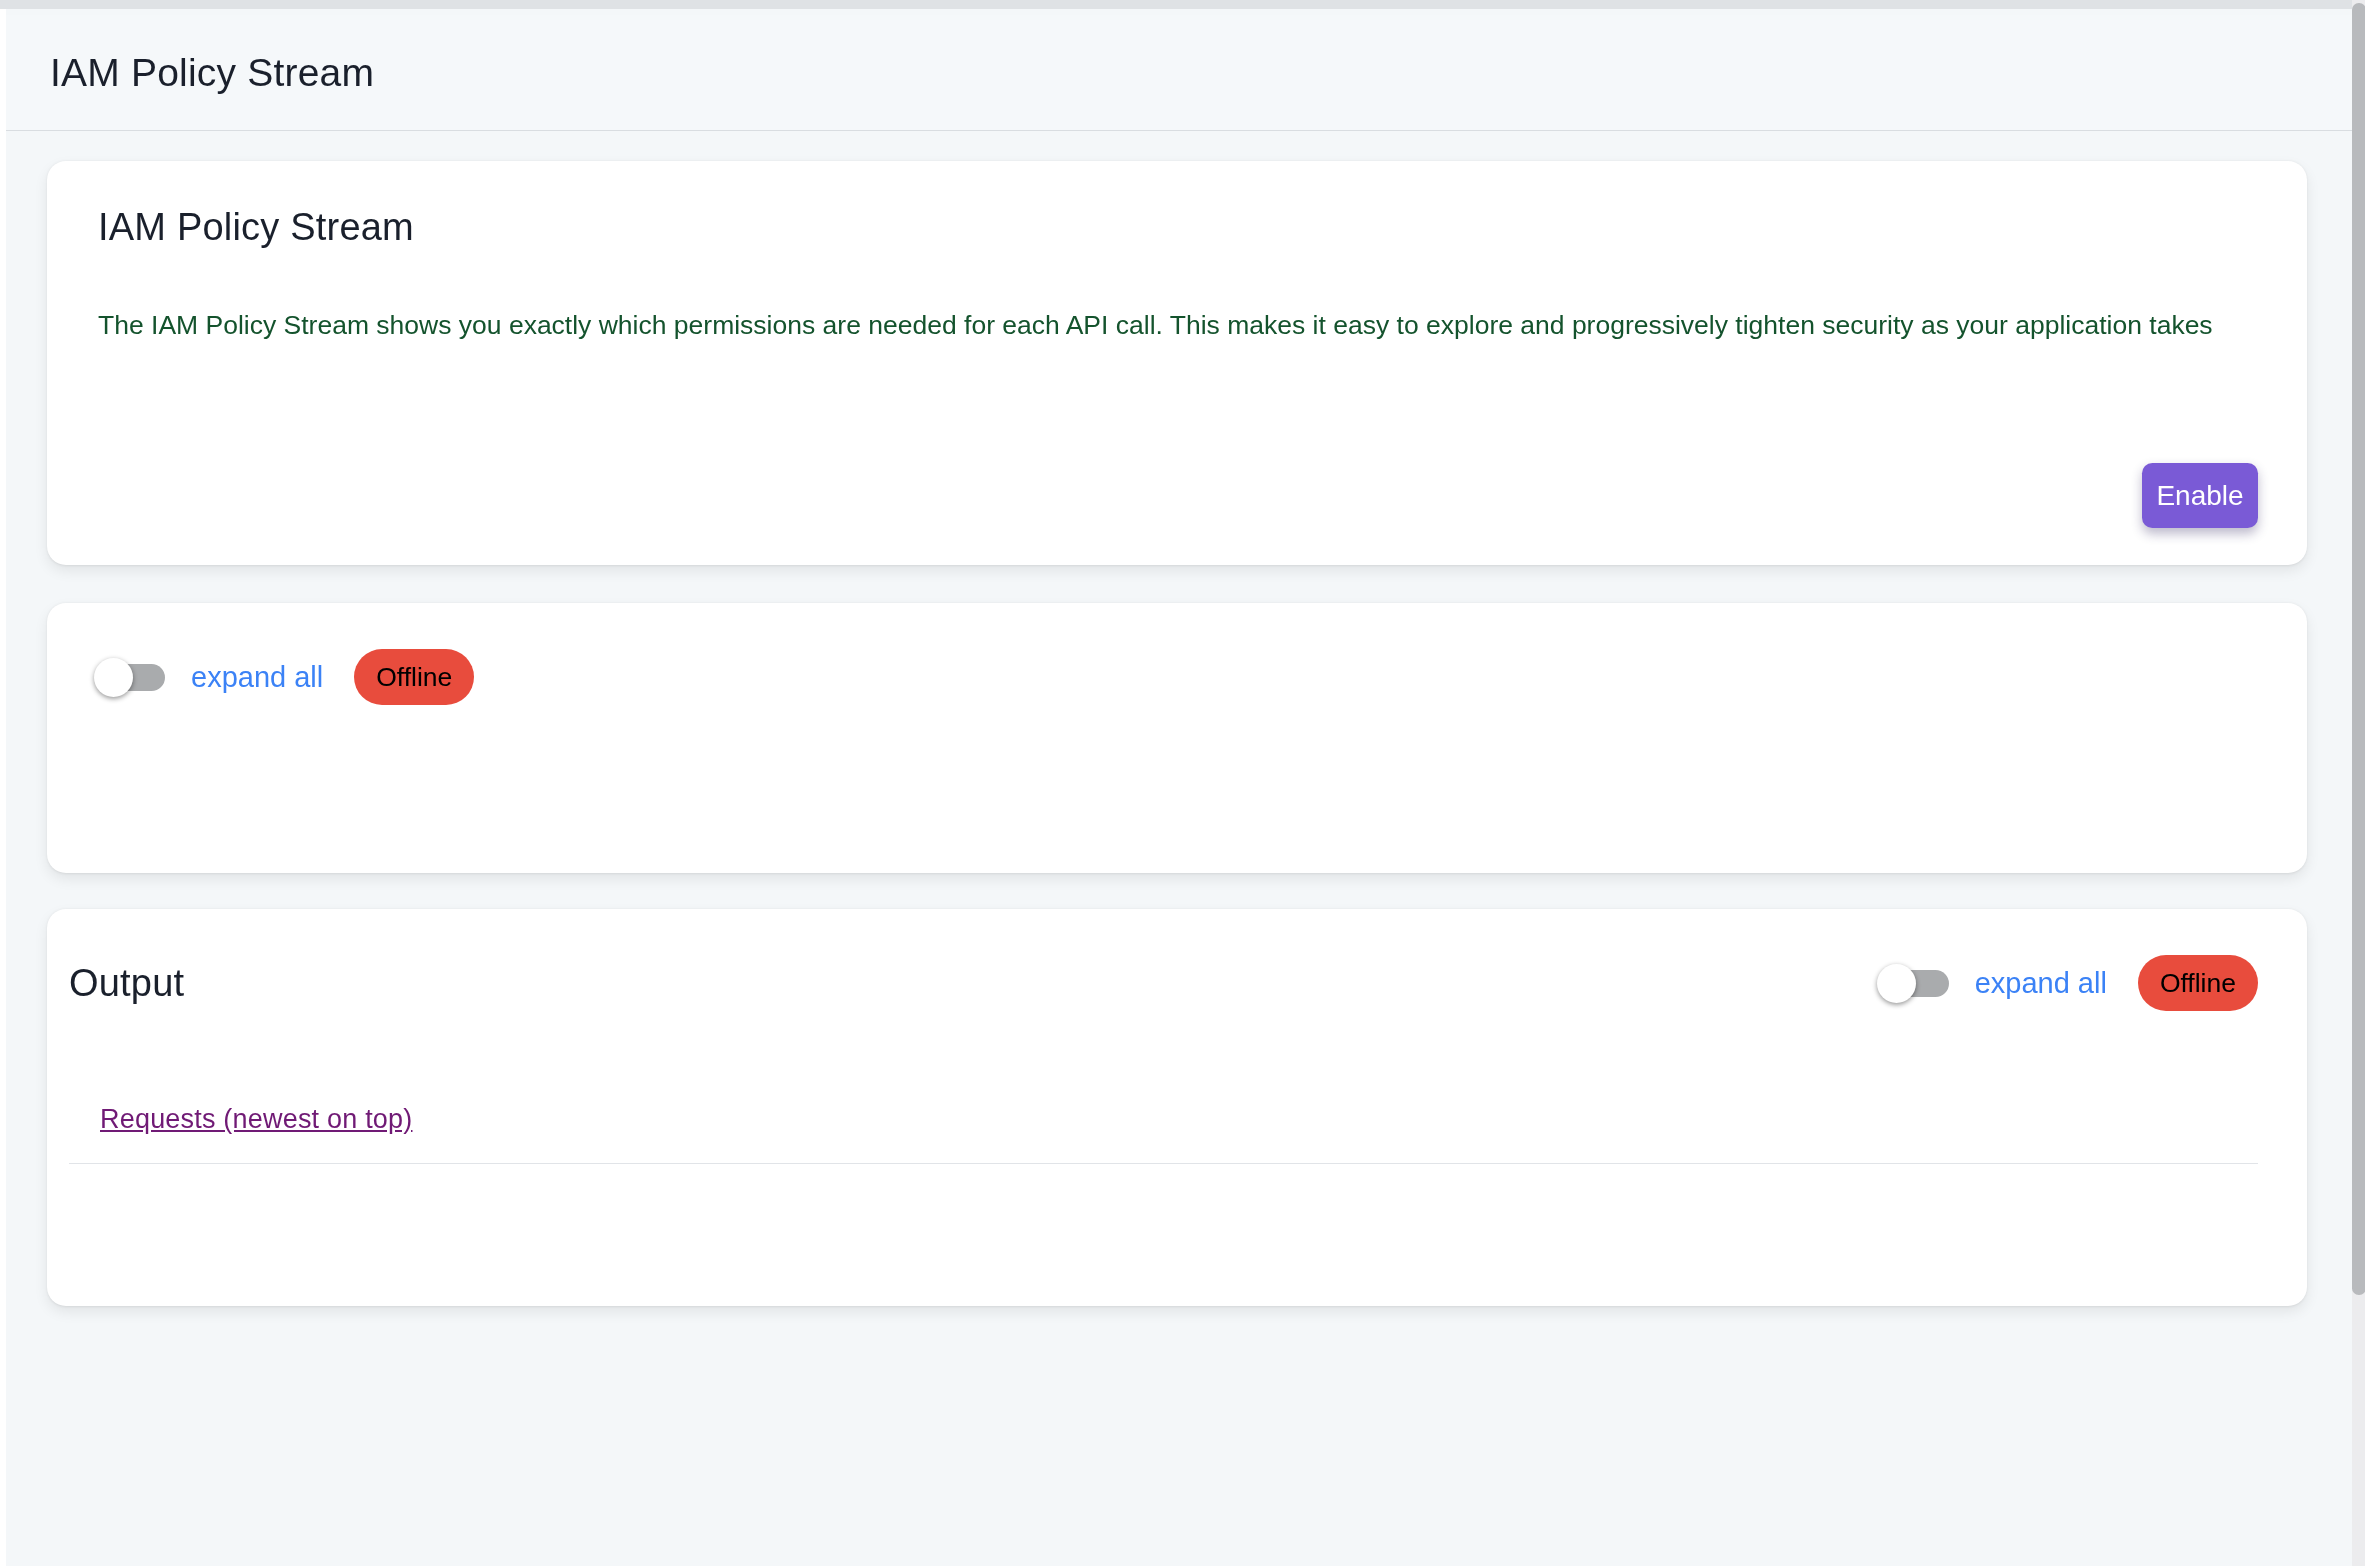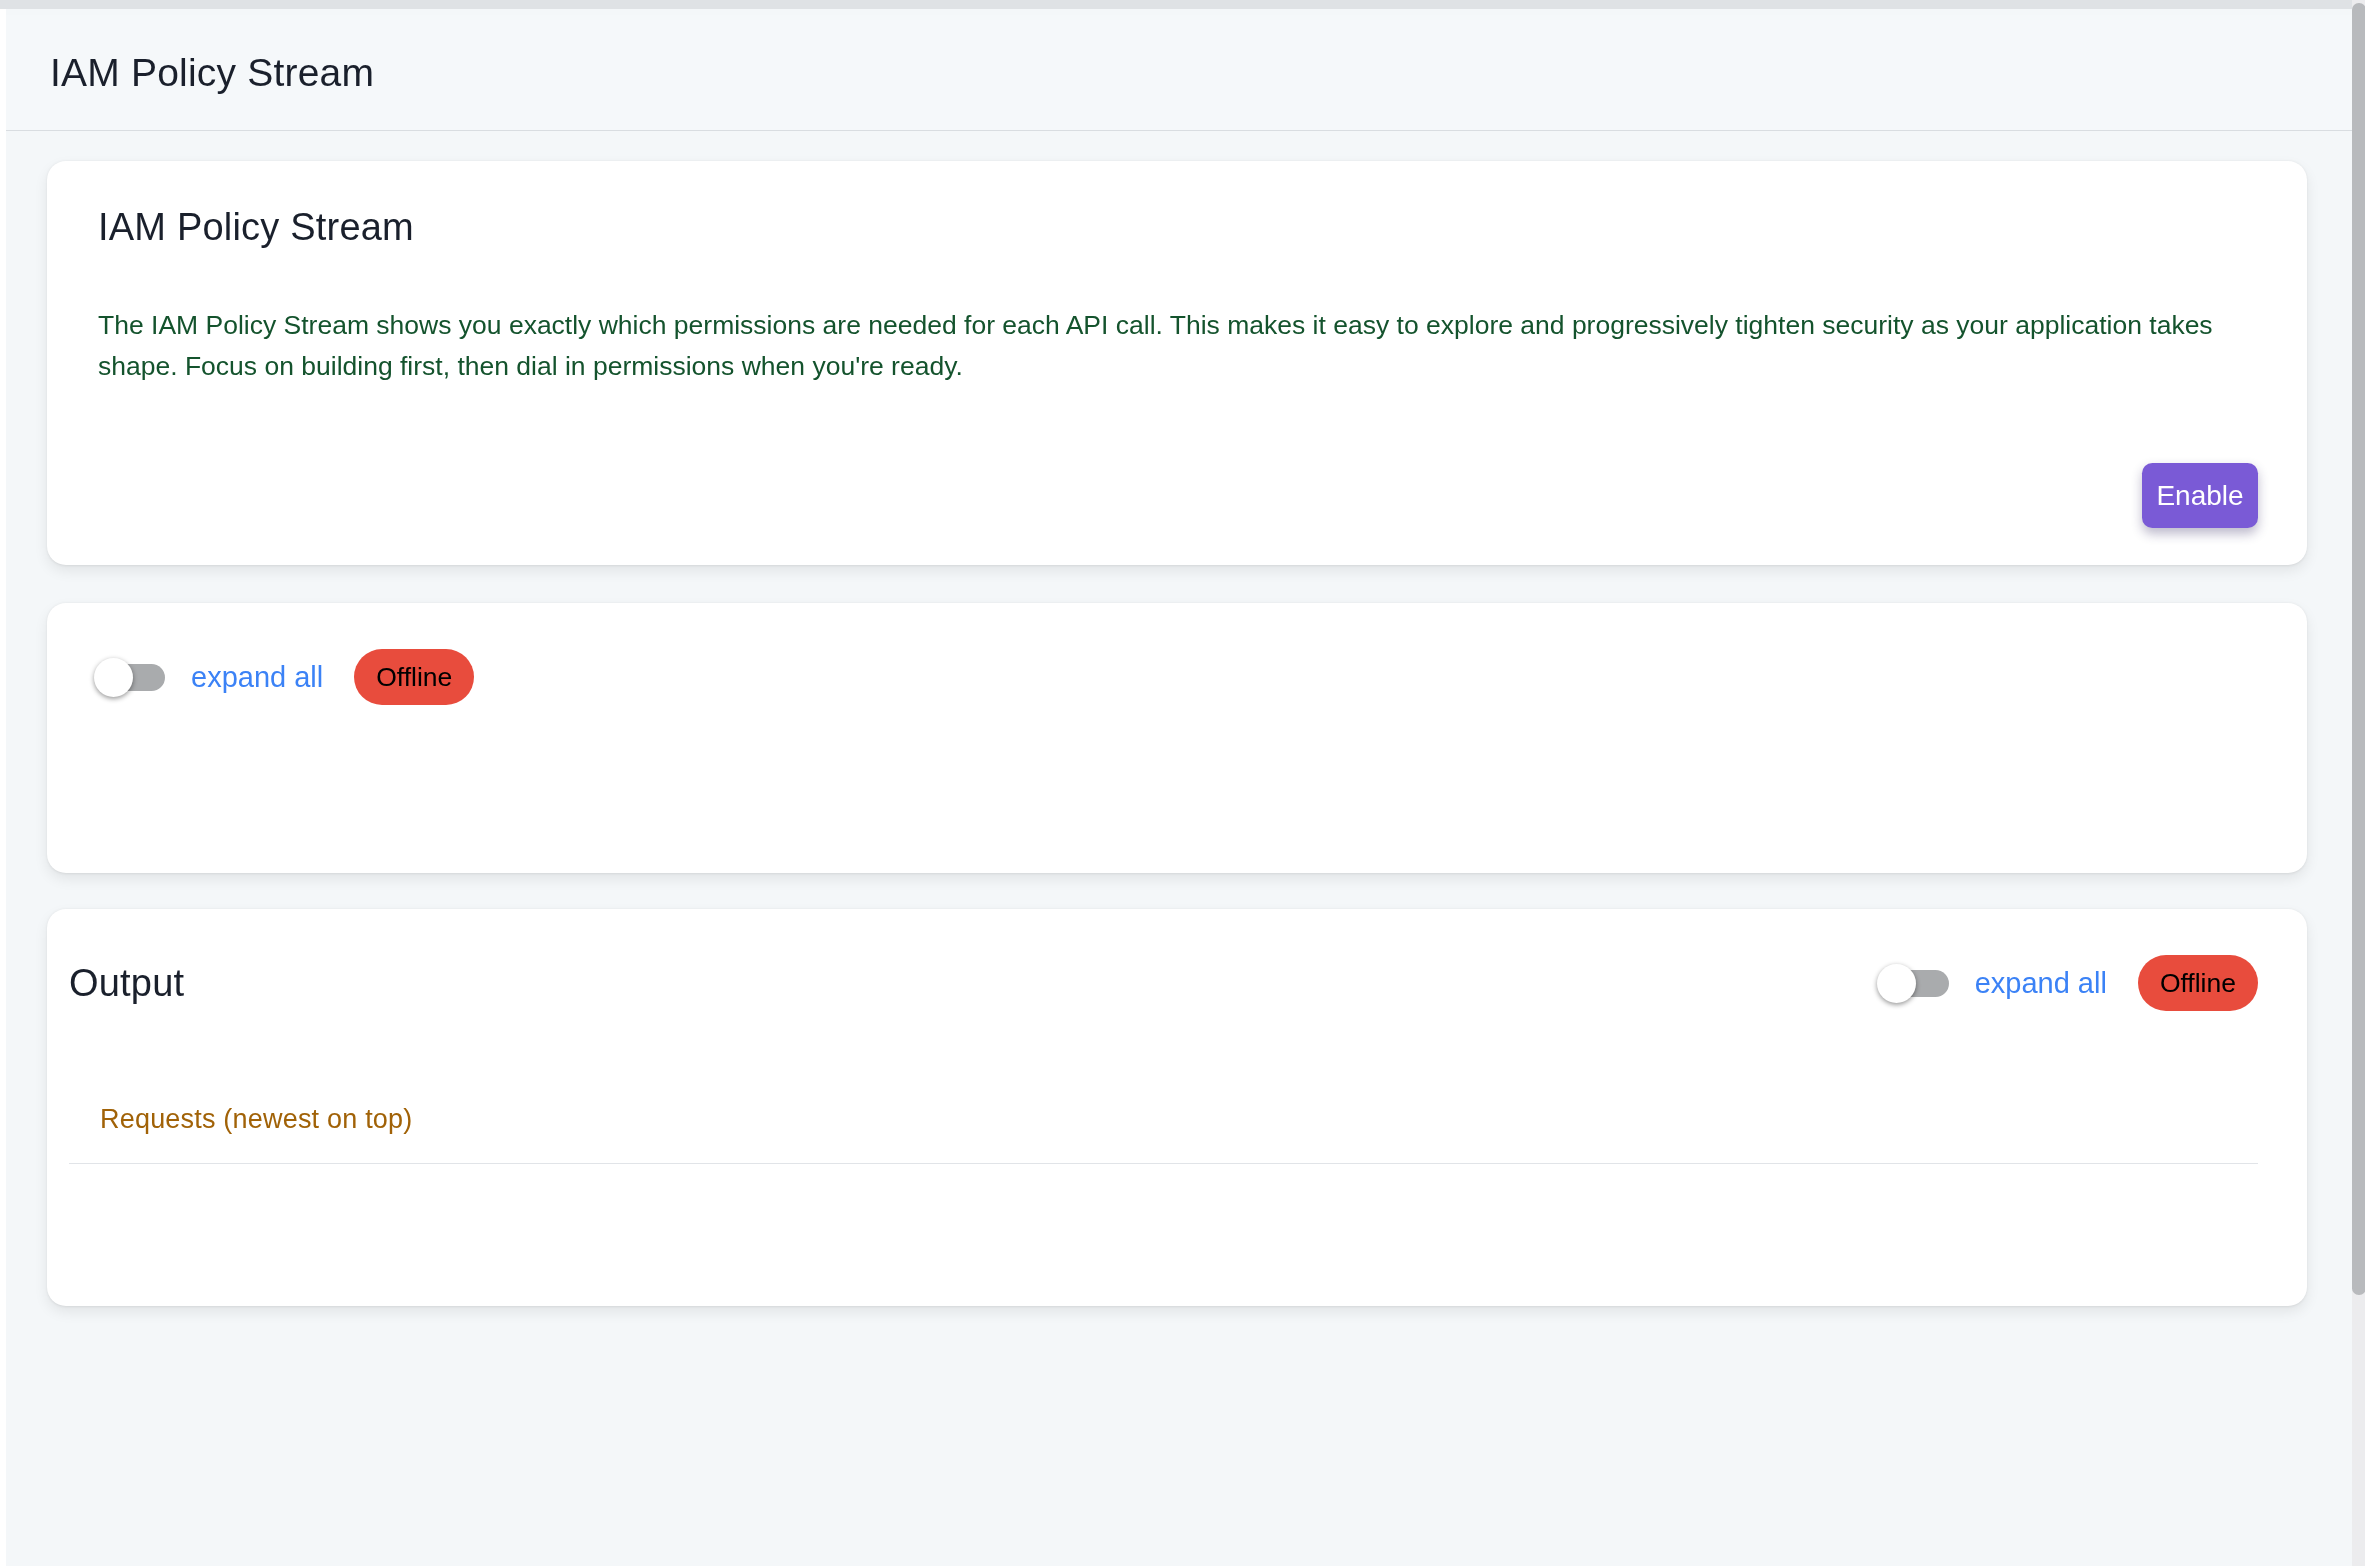--- a/index.html
+++ b/index.html
@@ -60,21 +60,21 @@
     background:#ffffff;box-shadow:0 1.7px 5.1px rgba(0,0,0,0.42);
   }
   .expand-label{margin-left:26px;font-size:29px;color:#3b82f6;flex:none;}
   .badge{
     margin-left:31px;height:56px;border-radius:28px;padding:0 22px;
     background:var(--status-red,#E84C3D);color:#000000;font-size:26.5px;
     display:flex;align-items:center;justify-content:center;flex:none;min-width:71px;box-sizing:border-box;
   }
 
   .requests-section{margin-top:91px;}
-  .requests-heading{margin-left:31px;font-size:27px;color:#a16207;letter-spacing:0.2px;}
+  .requests-heading{margin-left:31px;font-size:27px;color:#701a75;letter-spacing:0.2px;text-decoration:underline;}
   .requests-divider{margin-top:28px;height:0;border-top:1.7px solid #e1e4e8;}
   .requests-empty{margin-top:19px;margin-left:31px;font-size:26px;color:#242b33;}
 </style>
 </head>
 <body style="--accent-purple: #7A5AD6; --status-red: #E84C3D;">
 
 <div class="chrome-bar"></div>
 <div class="left-sliver"></div>
 <div class="scroll-track">
   <div class="scroll-thumb"></div>
@@ -83,21 +83,20 @@
 <div class="viewport">
 
   <div class="app-header">
     <div class="page-title">IAM Policy Stream</div>
   </div>
 
   <div class="card card-intro">
     <h2 class="card-heading">IAM Policy Stream</h2>
     <div class="intro-desc">
       <div class="desc-line">The IAM Policy Stream shows you exactly which permissions are needed for each API call. This makes it easy to explore and progressively tighten security as your application takes</div>
-      <div class="desc-line">shape. Focus on building first, then dial in permissions when you're ready.</div>
     </div>
     <button class="enable-btn">Enable</button>
   </div>
 
   <div class="card card-summary">
     <div class="card-row">
       <div class="toggle" role="switch" aria-checked="false">
         <div class="toggle-knob"></div>
       </div>
       <span class="expand-label">expand all</span>

